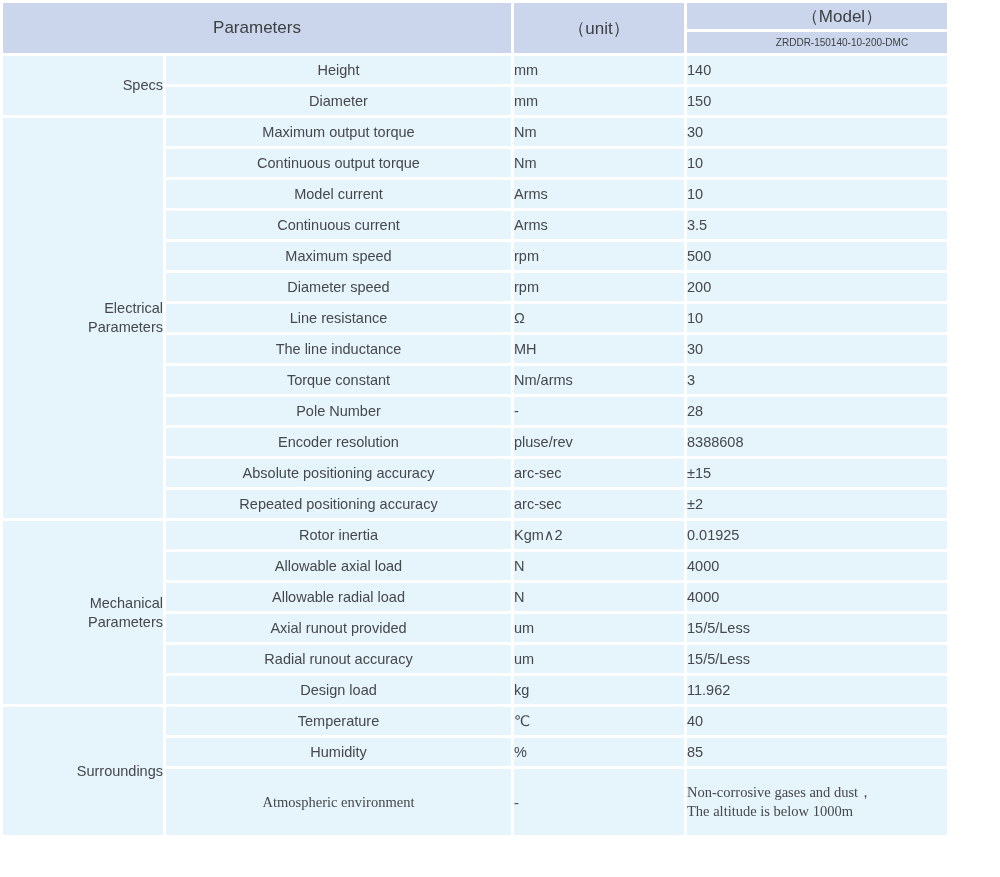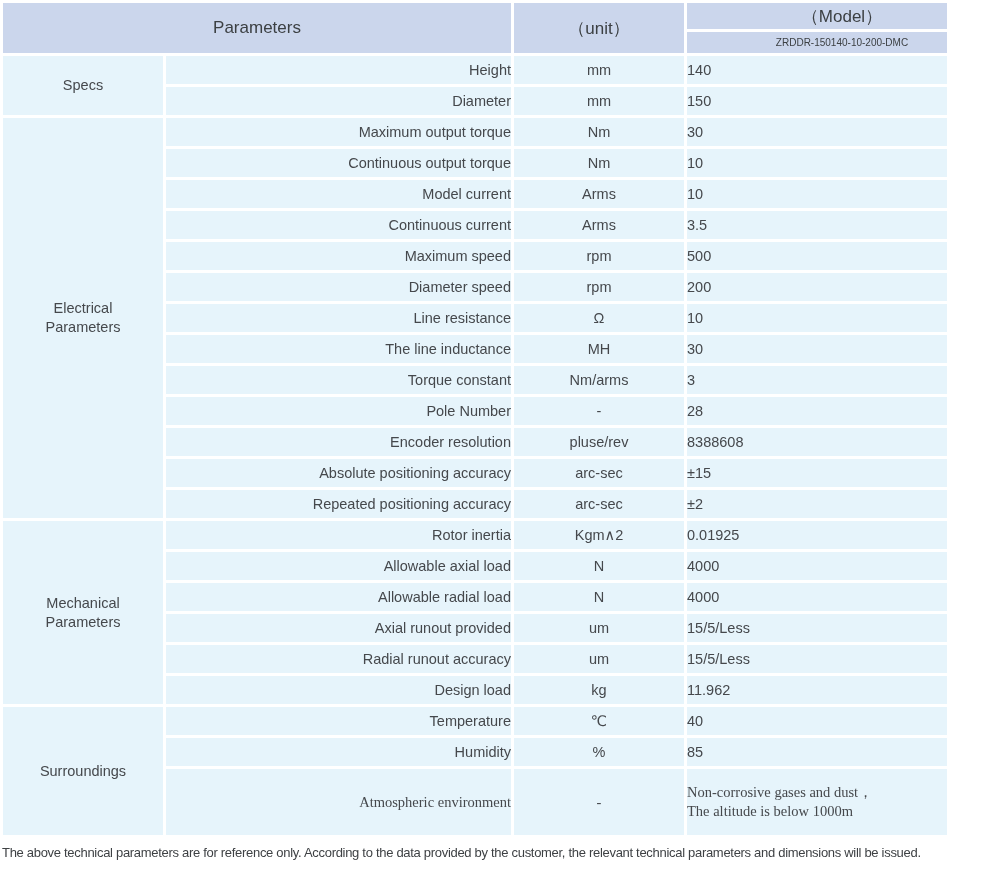--- a/index.html
+++ b/index.html
@@ -38,28 +38,28 @@
   tr.hdr-top { height: 26px; }
   tr.hdr-sub { height: 21px; }
   th.model-sub { font-size: 10px; }
   
   td.cell {
     background: #e6f4fb;
     color: #45484c;
     font-size: 14.5px;
   }
   td.cat {
+    text-align: right;
+    line-height: 19px;
+  }
+  td.pname {
     text-align: center;
-    line-height: 19px;
-  }
-  td.pname {
-    text-align: right;
     padding-left: 27px;
   }
-  td.unit { text-align: center; }
+  td.unit { }
   td.val  { text-align: left; line-height: 19px; }
   tr.body-row { height: 28px; }
   tr.body-row.tall { height: 66px; font-family: Liberation Serif, serif; }
   .footer-note {
     margin-top: 7px;
     padding-left: 2px;
     width: 998px;
     font-size: 13px;
     letter-spacing: -0.3px;
     color: #3e4144;
@@ -223,15 +223,14 @@
           <td class="cell pname">Atmospheric environment</td>
           <td class="cell unit">-</td>
           <td class="cell val">
             <div>Non-corrosive gases and dust，</div>
             <div>The altitude is below 1000m</div>
           </td>
         </tr>
       </tbody>
   </table>
 
-  <div class="footer-note">The above technical parameters are for reference only. According to the data provided by the customer, the relevant technical parameters and dimensions will be issued.</div>
 
 </div>
 
 </body></html>

